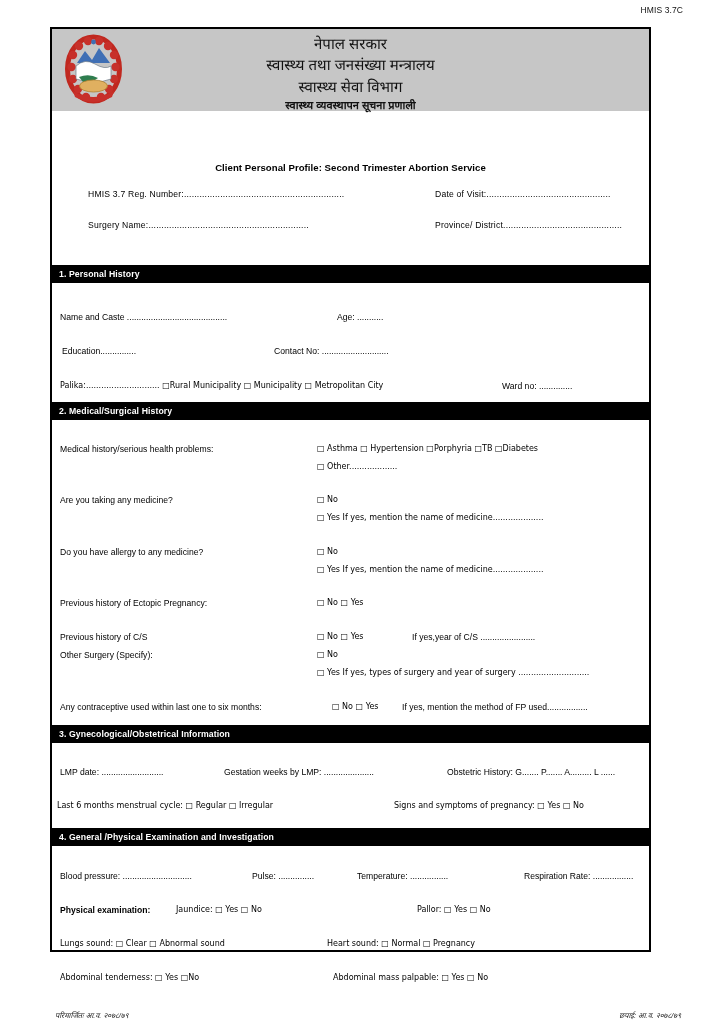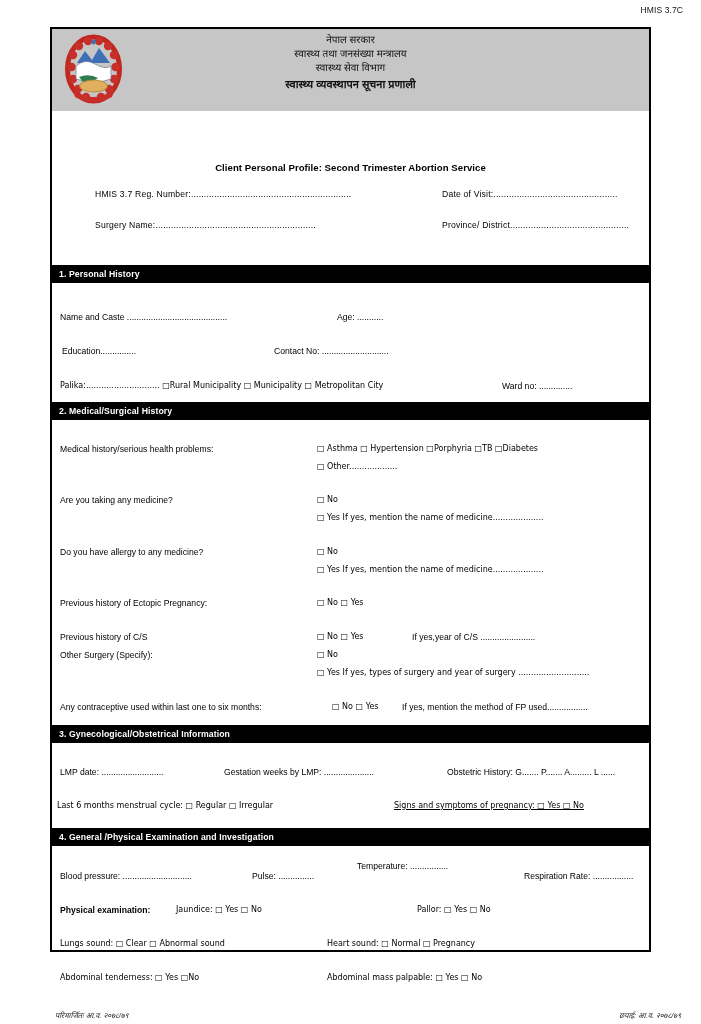--- a/index.html
+++ b/index.html
@@ -46,39 +46,39 @@
     position: absolute;
     left: 13px; top: 4px;
     width: 57px; height: 72px;
   }
   .gov-lines {
     text-align: center;
     padding-top: 4px;
     line-height: 1.42;
   }
   .gov-lines div {
-    font-size: 10px;
+    font-size: 15px;
     color: #111;
   }
   .gov-lines .l4 {
     font-weight: bold;
     font-size: 11px;
     padding-top: 1px;
   }
 
   
   .title-block { padding: 16px 0 0 0; margin-top: 35px; }
   .doc-title {
     text-align: center;
     font-weight: bold;
     font-size: 9.6px;
     letter-spacing: 0.05px;
   }
 
-  .id-rows { padding: 16px 0 14px 15px; font-size: 8.6px; }
+  .id-rows { padding: 16px 0 14px 8px; font-size: 8.6px; }
   .id-row {
     position: relative;
     height: 31px;
   }
   .id-left  { position: absolute; left: 28px; top: 0; }
   .id-right { position: absolute; left: 375px; top: 0; }
   .dots { letter-spacing: 0.2px; }
 
   
   .sec-bar {
@@ -110,36 +110,36 @@
   .s2 .o2 { position: absolute; left: 280px; }
   .s2 .tail { position: absolute; left: 360px; }
 
   
   .s3 { height: 85px; }
   .s3 .i { position: absolute; }
   .s3 .p1 { left: 8px;  top: 24px; }
   .s3 .p2 { left: 172px; top: 24px; }
   .s3 .p3 { left: 395px; top: 24px; }
   .s3 .p4 { left: 5px;  top: 58px; }
-  .s3 .p5 { left: 342px; top: 58px; text-decoration: underline; }
+  .s3 .p5 { left: 342px; top: 58px; }
 
   
   .s4 { height: 153px; }
   .s4 .i { position: absolute; }
   .s4 .g1 { left: 8px;  top: 25px; }
   .s4 .g2 { left: 200px; top: 25px; }
-  .s4 .g3 { left: 305px; top: 15px; }
+  .s4 .g3 { left: 305px; top: 25px; }
   .s4 .g4 { left: 460px; top: 25px; margin-left: 12px; }
   .s4 .g5 { left: 8px;  top: 59px; font-weight: bold; }
   .s4 .g6 { left: 124px; top: 59px; }
   .s4 .g7 { left: 365px; top: 59px; }
   .s4 .g8 { left: 8px;  top: 93px; }
   .s4 .g9 { left: 275px; top: 93px; }
   .s4 .g10{ left: 8px;  top: 127px; }
-  .s4 .g11{ left: 275px; top: 127px; }
+  .s4 .g11{ left: 281px; top: 127px; }
 
   
   .footer {
     position: absolute;
     left: 0; bottom: 14px;
     width: 701px;
     font-size: 7.4px;
     font-style: italic;
     color: #1a1a1a;
   }

